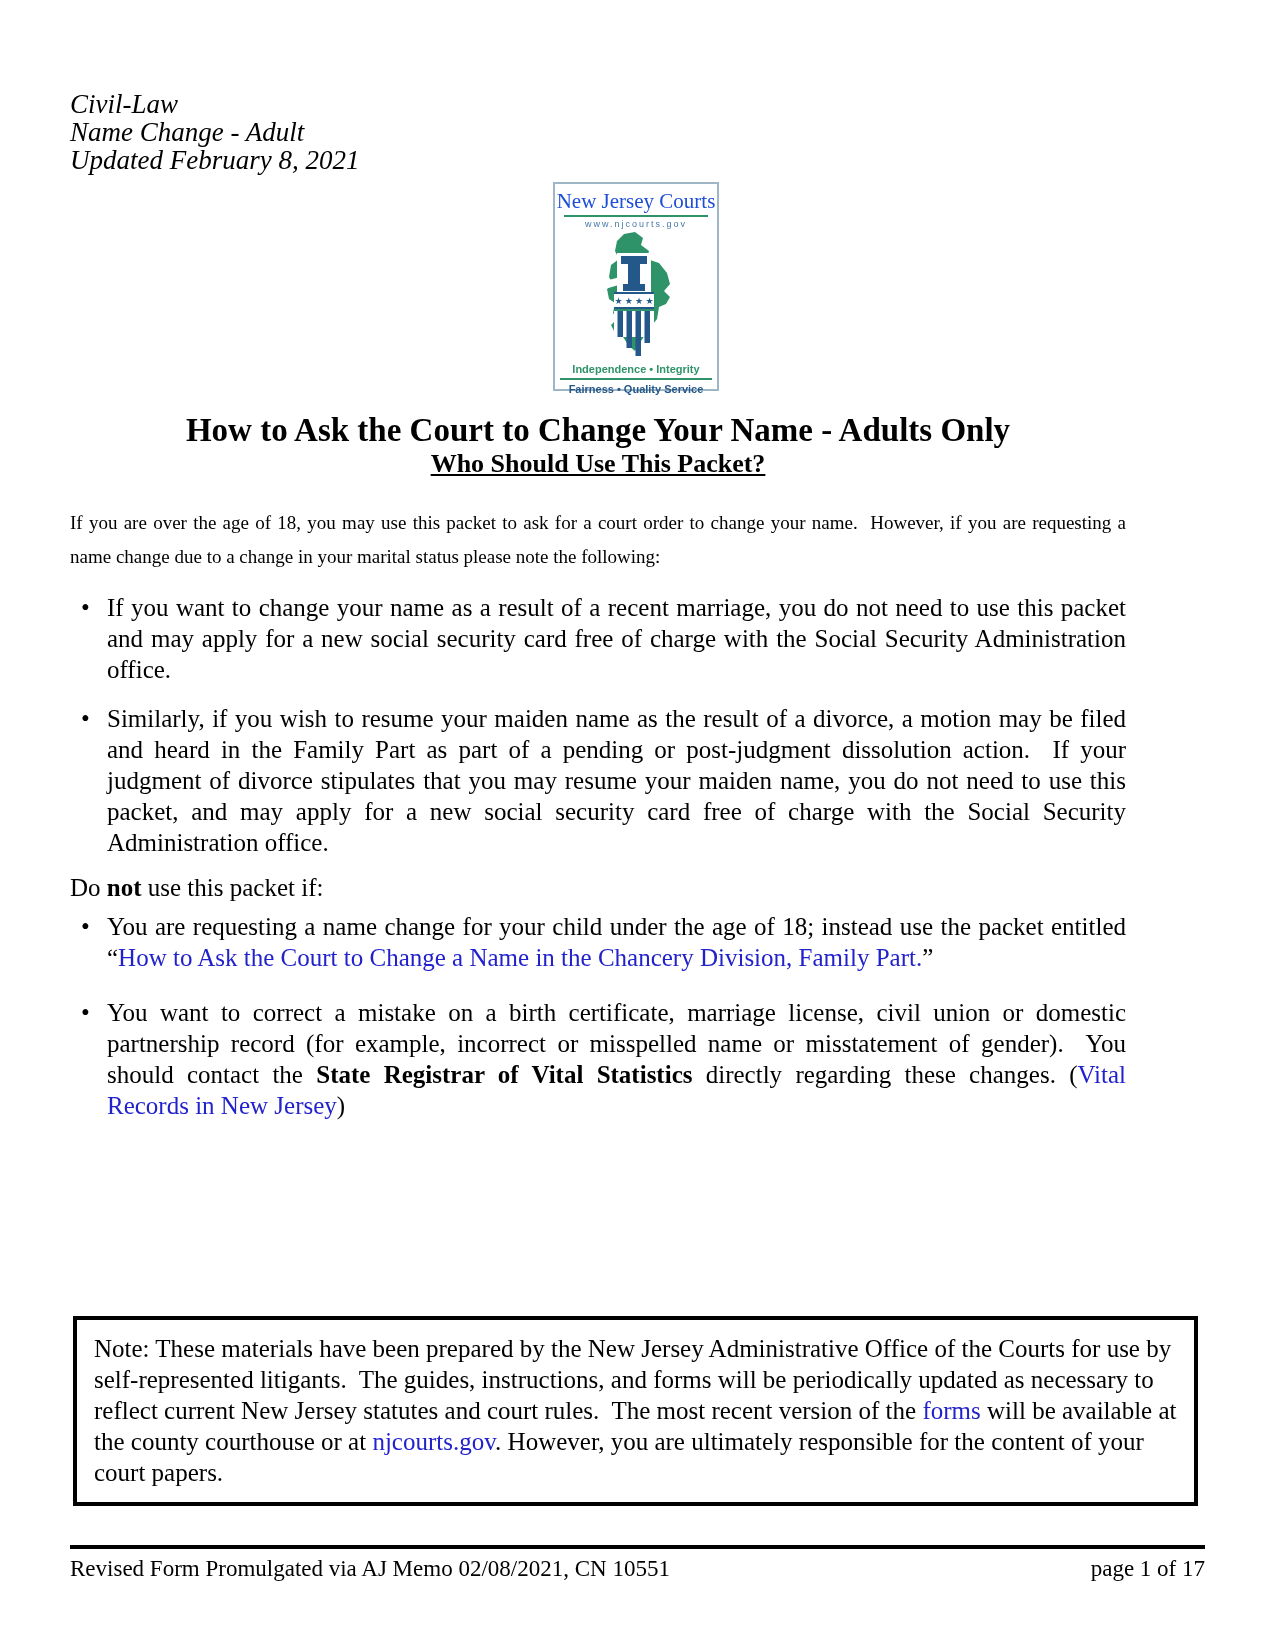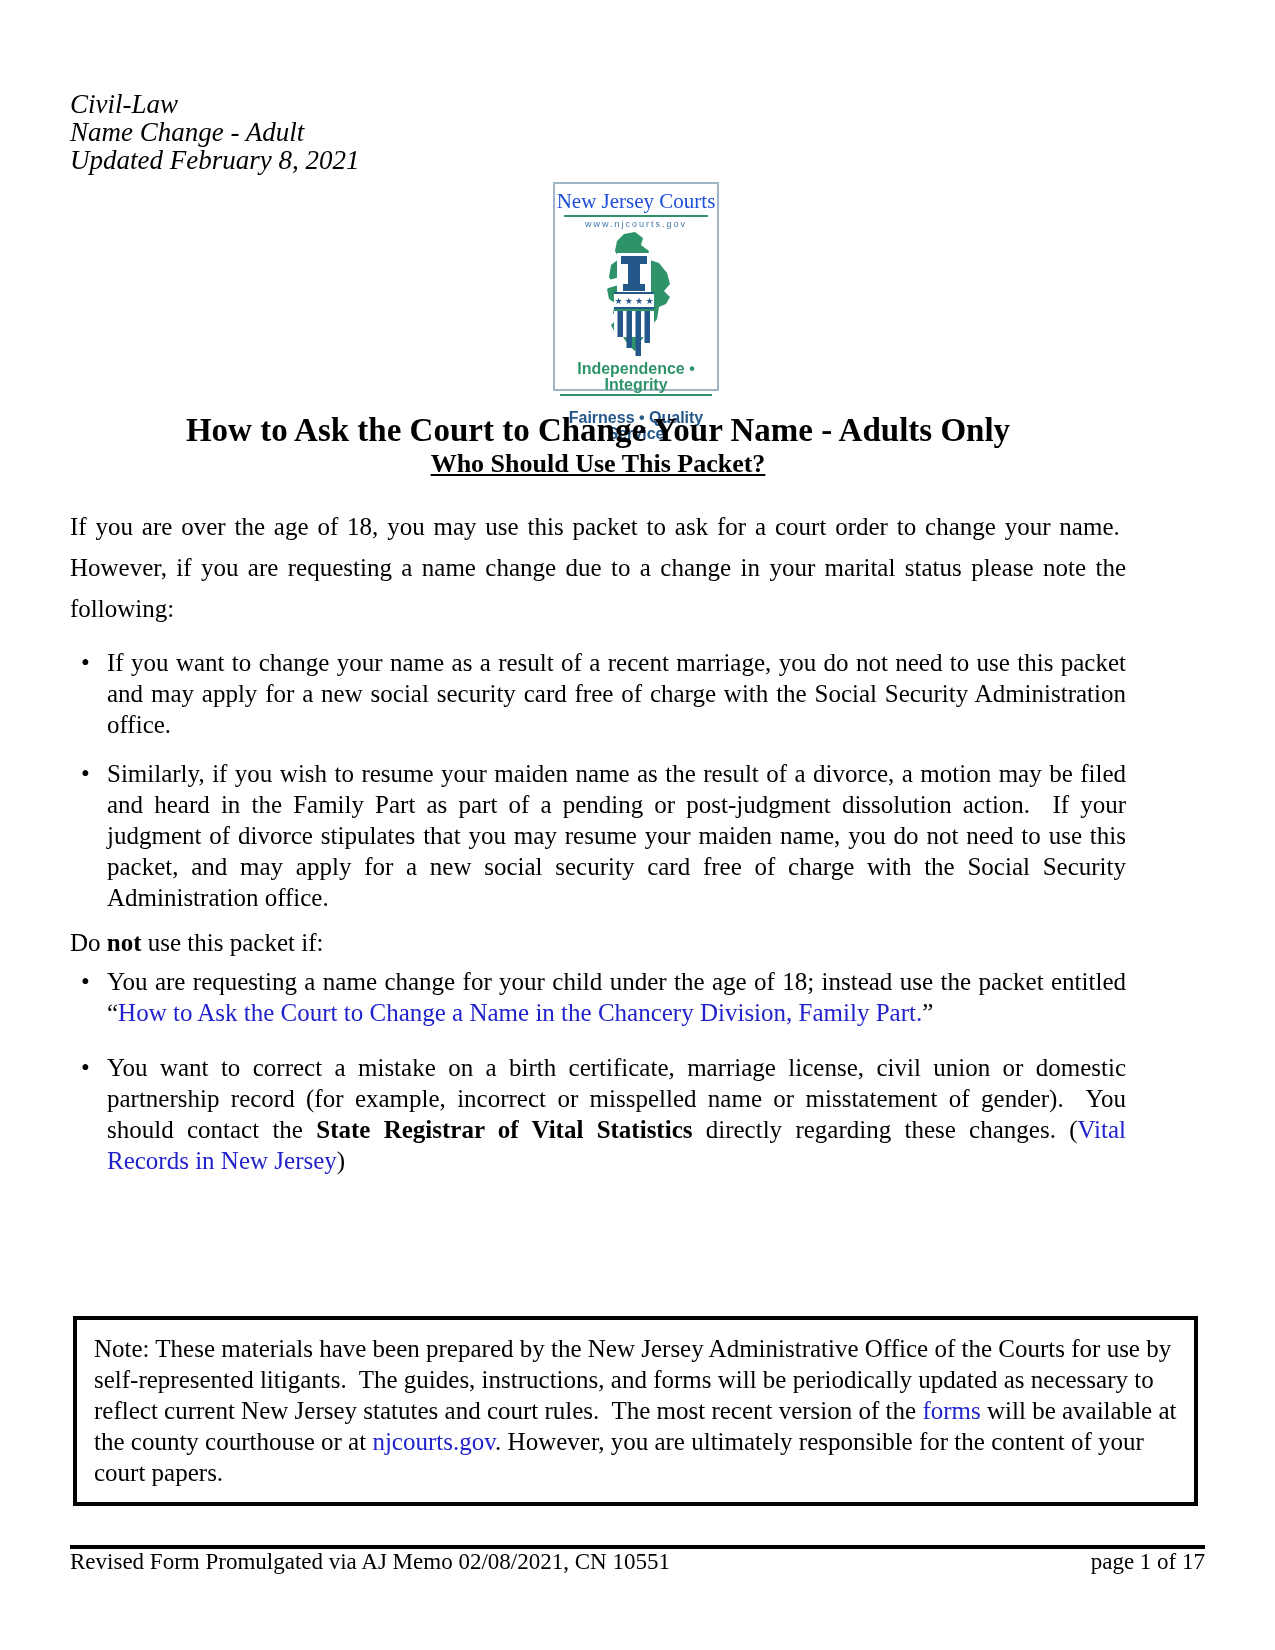--- a/index.html
+++ b/index.html
@@ -13,49 +13,49 @@
   .logo-box {
     position:absolute; left:553px; top:182px; width:166px; height:209px;
     border:2px solid #9FB6C6; box-sizing:border-box; text-align:center; padding-top:5px;
     background:#fff;
   }
   .logo-name { font-size:21px; color:#1d4ed8; white-space:nowrap; }
   .logo-rule { width:144px; margin:1px auto 2px auto; border-top:2px solid #2E9368; height:0; }
   .logo-url  { font-family:"Liberation Sans","DejaVu Sans",sans-serif; font-weight:normal;
                font-size:9px; letter-spacing:2px; color:#4479A8; }
   .logo-art  { display:block; margin:0 auto; }
-  .motto { font-family:"Liberation Sans","DejaVu Sans",sans-serif; font-weight:bold; font-size:16px; line-height:16px; }
+  .motto { font-family:"Liberation Sans","DejaVu Sans",sans-serif; font-weight:bold; font-size:11px; line-height:16px; }
   .motto-1 { color:#2E9368; margin:0 5px; padding-bottom:1px; border-bottom:2px solid #2E9368; }
-  .motto-2 { color:#24578A; padding-top:14px; }
+  .motto-2 { color:#24578A; padding-top:1px; }
 
   
   .main { position:absolute; left:70px; top:412px; width:1056px; }
   .doc-title { font-size:33px; font-weight:bold; text-align:center; margin:0; }
   .doc-subtitle { font-size:26px; font-weight:bold; text-align:center; margin-top:17px; }
   .section-heading { font-size:26px; font-weight:bold; text-align:center; text-decoration:underline; }
-  .para { font-size:25px; line-height:41px; text-align:justify; margin-top:27px; }
+  .para { font-size:19px; line-height:34px; text-align:justify; margin-top:27px; }
   .bullet { display:flex; font-size:25px; line-height:31px; margin-top:18px; }
   .bullet .dot { flex:0 0 37px; width:37px; box-sizing:border-box; padding-left:11px; }
   .bullet .btext { flex:1; text-align:justify; }
   .donot { font-size:25px; line-height:31px; margin-top:14px; }
   .tight { margin-top:8px; }
   .gap22 { margin-top:24px; }
   a.doc-link { color:#2222CC; text-decoration:none; cursor:pointer; }
 
   
   .note-box {
     position:absolute; left:73px; top:1316px; width:1125px; box-sizing:border-box;
     border:4px solid #000; padding:13px 16px 14px 17px;
     font-size:25px; line-height:31px;
   }
 
   
   .footer {
     position:absolute; left:70px; top:1545px; width:1135px;
-    border-top:4px solid #000; 
+    border-top:4px solid #000; padding-top:7px;
     display:flex; justify-content:space-between; font-size:23px;
   }
 </style>
 </head>
 <body>
 
 <div class="page">
 
   <div class="meta-block">
     <div>Civil-Law</div>

